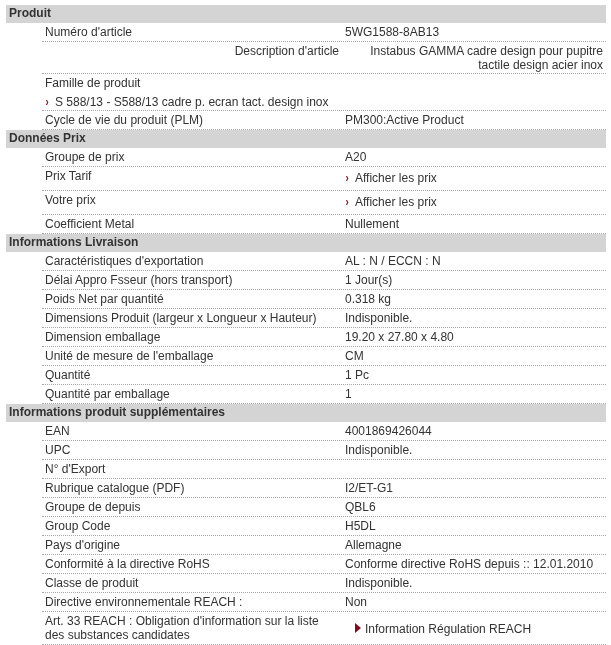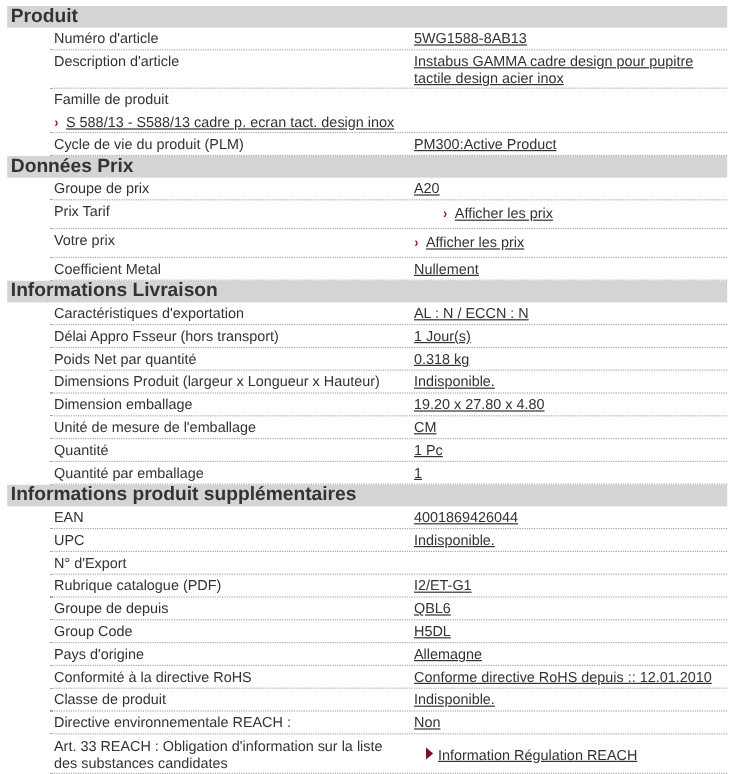--- a/index.html
+++ b/index.html
@@ -1,23 +1,23 @@
 <!DOCTYPE html>
 <html><head>
   <meta charset="utf-8">
   <style>
     html, body { margin: 0; padding: 0; background: #ffffff; }
     body { width: 611px; height: 645px; overflow: hidden; font-family: "Liberation Sans", sans-serif; font-size: 12px; color: #333333; }
     .wrap { position: absolute; left: 6px; top: 5px; width: 600px; }
-    .section-header { background: #d4d4d4; height: 18px; line-height: 17px; padding-left: 3px; font-weight: bold; color: #333333; font-size: 16px; }
+    .section-header { background: #d4d4d4; height: 18px; line-height: 17px; padding-left: 3px; font-weight: bold; color: #333333; font-size: 12px; }
     .row { display: flex; border-bottom: 1px dotted #a8a8a8; min-height: 18px; margin-left: 36px; }
     .row .label { width: 300px; padding: 2px 3px 1px 3px; line-height: 14px; box-sizing: border-box; }
-    .row .value { flex: 1; padding: 2px 3px 1px 3px; line-height: 14px; box-sizing: border-box; text-decoration: underline; }
-    .row.tall { min-height: 30px; }
-    .row.reach { min-height: 32px; align-items: center; }
+    .row .value { flex: 1; padding: 2px 3px 1px 3px; line-height: 14px; box-sizing: border-box; }
+    .row.tall { min-height: 30px; text-align: right; }
+    .row.reach { min-height: 32px; }
     .row.reach .value { display: flex; align-items: center; padding-left: 13px; }
     .row.mid .value { padding-top: 4px; }
     .link { color: #333333; cursor: pointer; text-decoration: none; }
     .chev { display: inline-block; color: #8b0f18; font-weight: bold; font-size: 12px; margin-right: 6px; transform: scaleX(0.8); }
     .tri { display: inline-block; width: 0; height: 0; border-top: 5px solid transparent; border-bottom: 5px solid transparent; border-left: 6px solid #7a1020; margin-right: 4px; }
     .row:last-child { }
   </style>
 </head>
 <body>
 
@@ -41,21 +41,21 @@
   <div class="row">
     <div class="label">Cycle de vie du produit (PLM)</div>
     <div class="value">PM300:Active Product</div>
   </div>
 
   <div class="section-header">Données Prix</div>
   <div class="row">
     <div class="label">Groupe de prix</div>
     <div class="value">A20</div>
   </div>
-  <div class="row mid" style="min-height:23px;gap:24px;">
+  <div class="row mid" style="min-height:23px;">
     <div class="label">Prix Tarif</div>
     <div class="value">
       <a class="link"><span class="chev">›</span><span>Afficher les prix</span></a>
     </div>
   </div>
   <div class="row mid" style="min-height:23px;">
     <div class="label">Votre prix</div>
     <div class="value">
       <a class="link"><span class="chev">›</span><span>Afficher les prix</span></a>
     </div>

